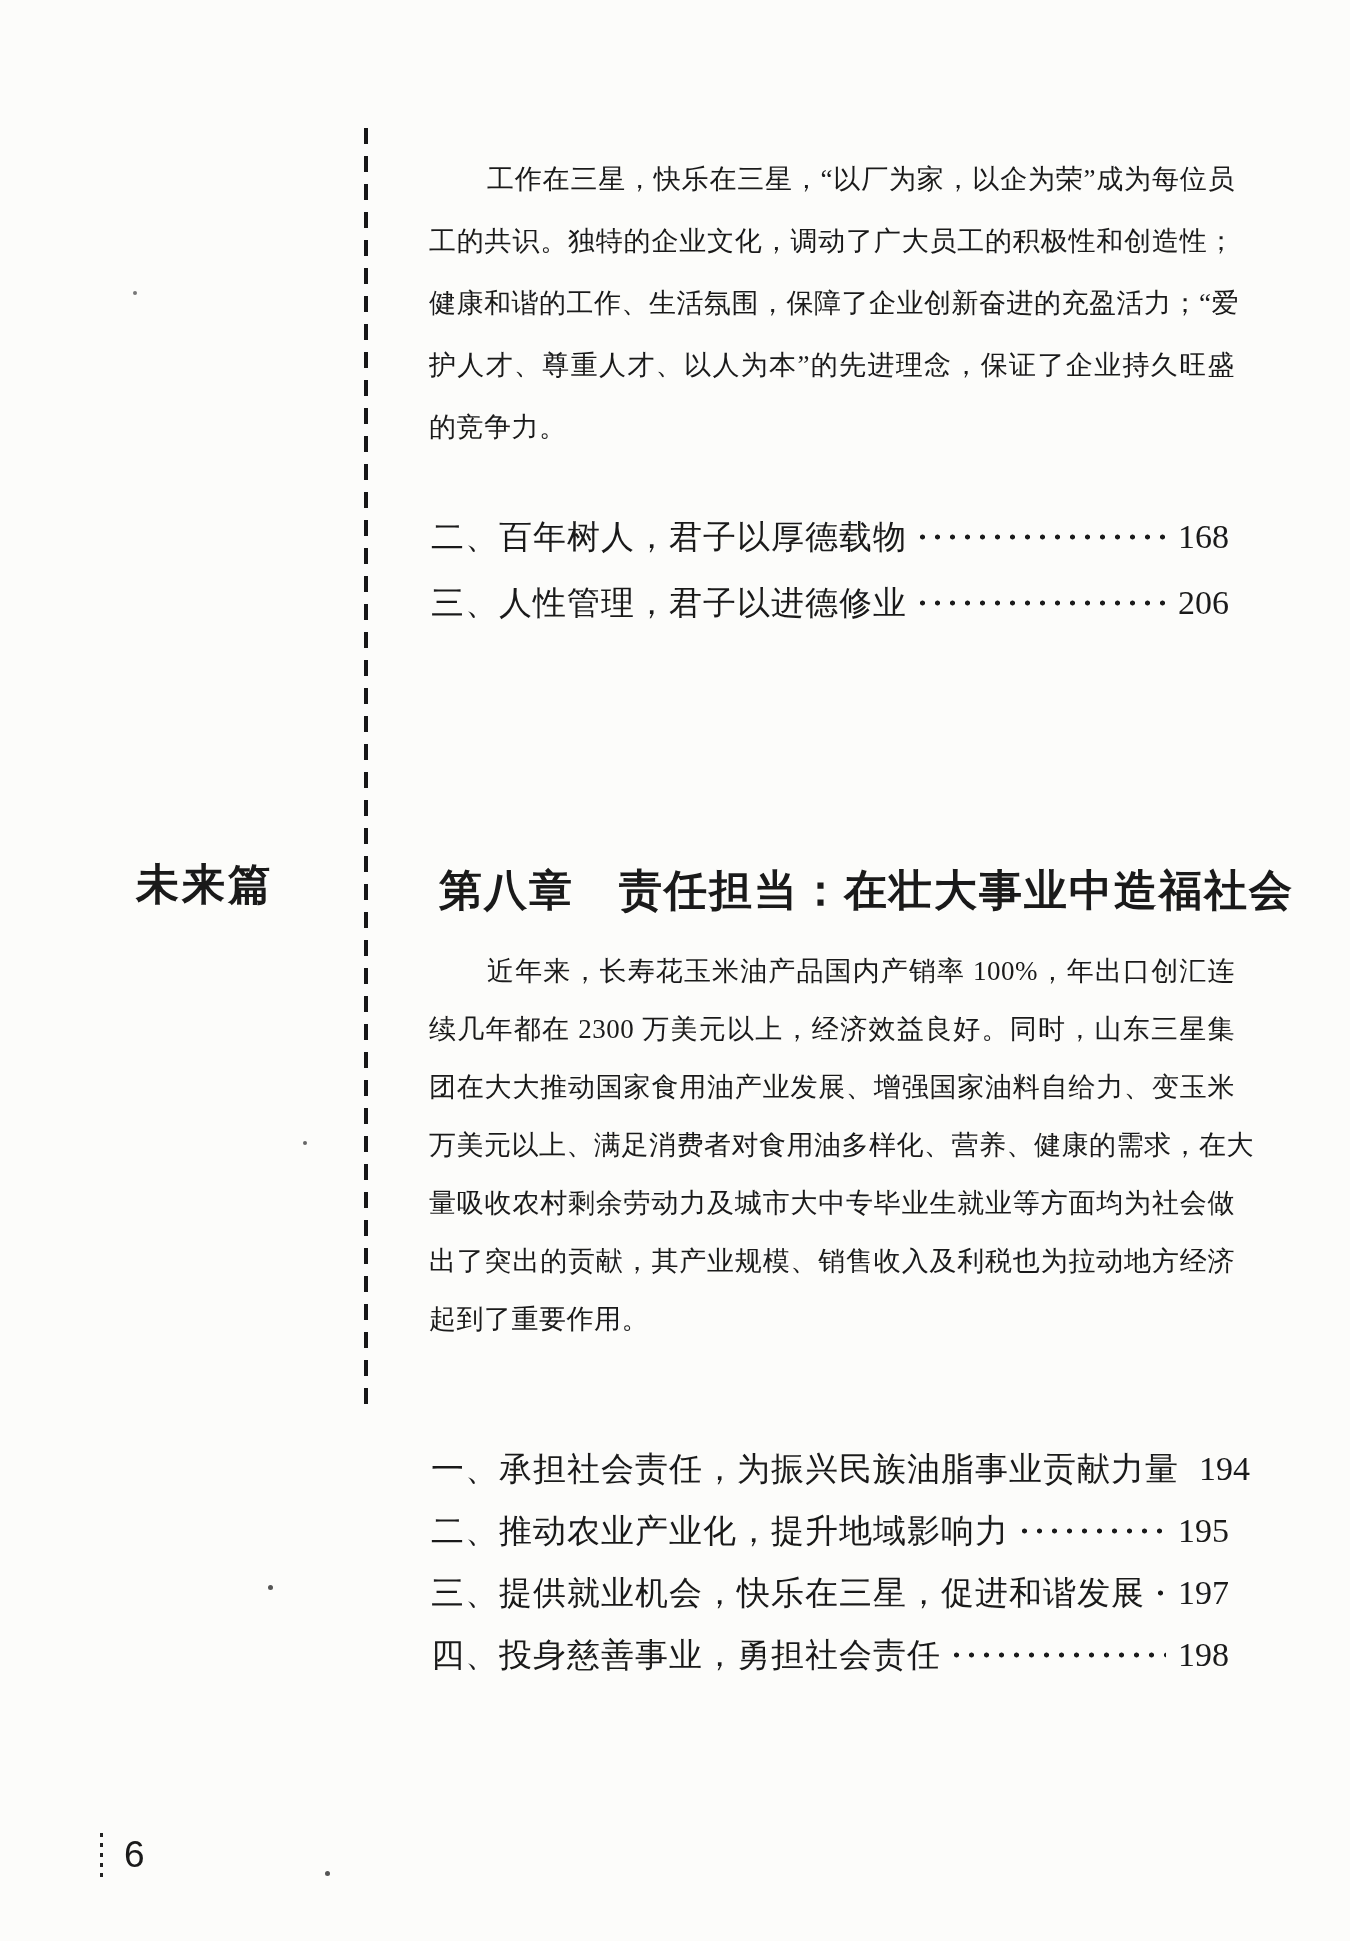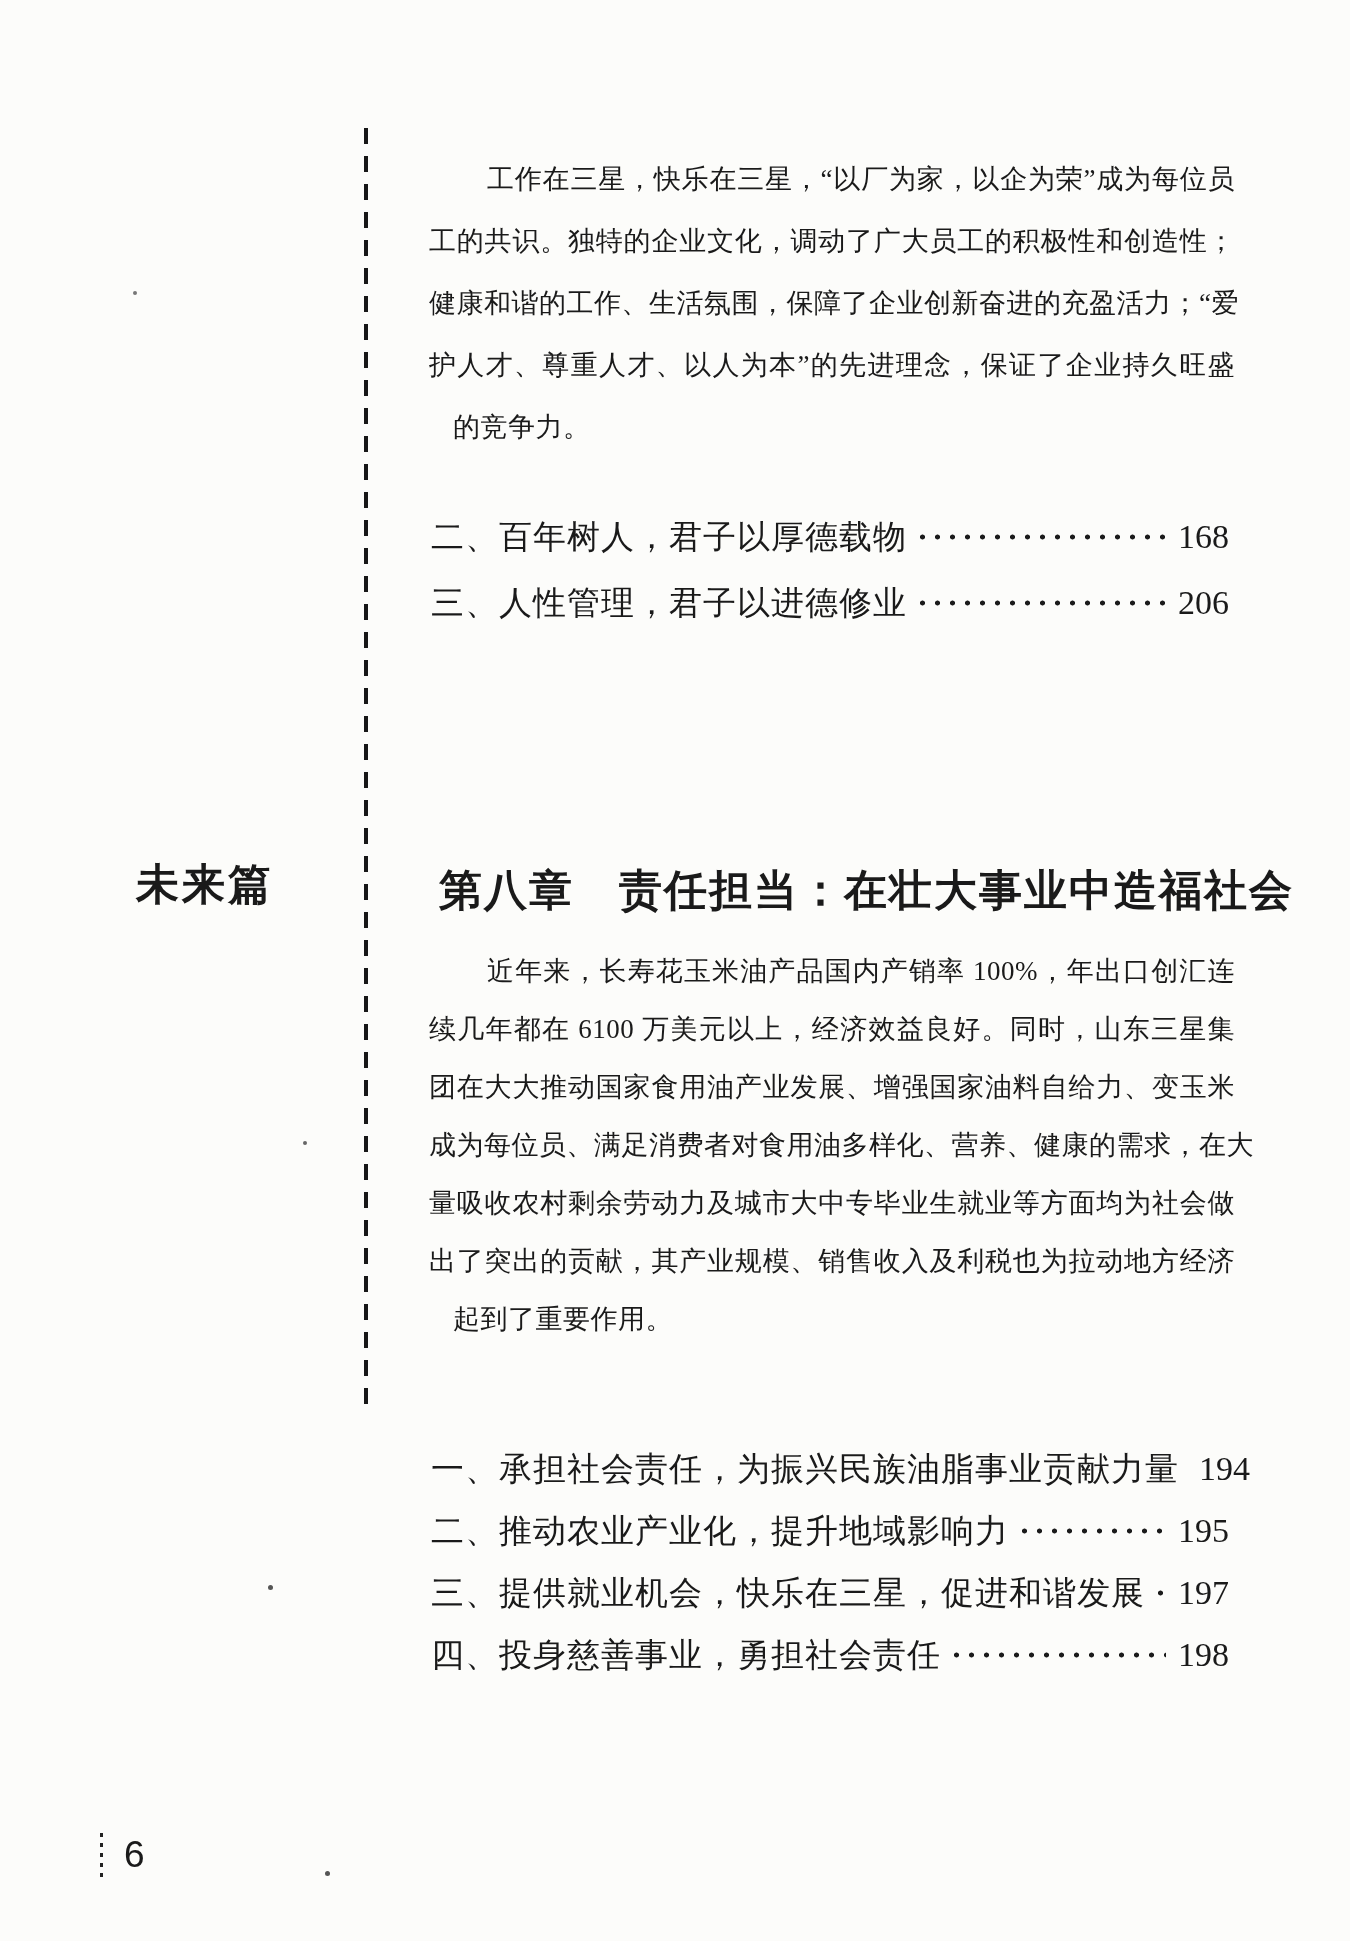--- a/index.html
+++ b/index.html
@@ -45,21 +45,21 @@
   .para-line {
     font-size: 27px;
     line-height: 62px;
     height: 62px;
     white-space: nowrap;
     text-align: justify;
     text-align-last: justify;
     letter-spacing: 0.5px;
   }
   .para-line.indent { text-indent: 58px; }
-  .para-line.last   { text-align: right; text-align-last: left; margin-left: 24px; }
+  .para-line.last   { text-align: right; text-align-last: left; }
   .p2 .para-line { line-height: 58px; height: 58px; }
 
   
   .toc {
     position: absolute;
     left: 431px;
     width: 798px;
   }
   .toc-row {
     display: flex;
@@ -156,23 +156,23 @@
       <span class="toc-title">三、人性管理，君子以进德修业</span>
       <span class="toc-leader"></span>
       <span class="toc-num">206</span>
     </div>
   </div>
 
   <h2 class="chapter-heading">第八章　责任担当：在壮大事业中造福社会</h2>
 
   <div class="para p2" style="top:942px">
     <div class="para-line indent">近年来，长寿花玉米油产品国内产销率 100%，年出口创汇连</div>
-    <div class="para-line">续几年都在 6100 万美元以上，经济效益良好。同时，山东三星集</div>
+    <div class="para-line">续几年都在 2300 万美元以上，经济效益良好。同时，山东三星集</div>
     <div class="para-line">团在大大推动国家食用油产业发展、增强国家油料自给力、变玉米</div>
-    <div class="para-line">成为每位员、满足消费者对食用油多样化、营养、健康的需求，在大</div>
+    <div class="para-line">万美元以上、满足消费者对食用油多样化、营养、健康的需求，在大</div>
     <div class="para-line">量吸收农村剩余劳动力及城市大中专毕业生就业等方面均为社会做</div>
     <div class="para-line">出了突出的贡献，其产业规模、销售收入及利税也为拉动地方经济</div>
     <div class="para-line last">起到了重要作用。</div>
   </div>
 
   <div class="toc toc2" style="top:1438px">
     <div class="toc-row">
       <span class="toc-title">一、承担社会责任，为振兴民族油脂事业贡献力量</span>
       <span class="toc-leader"></span>
       <span class="toc-num">194</span>

